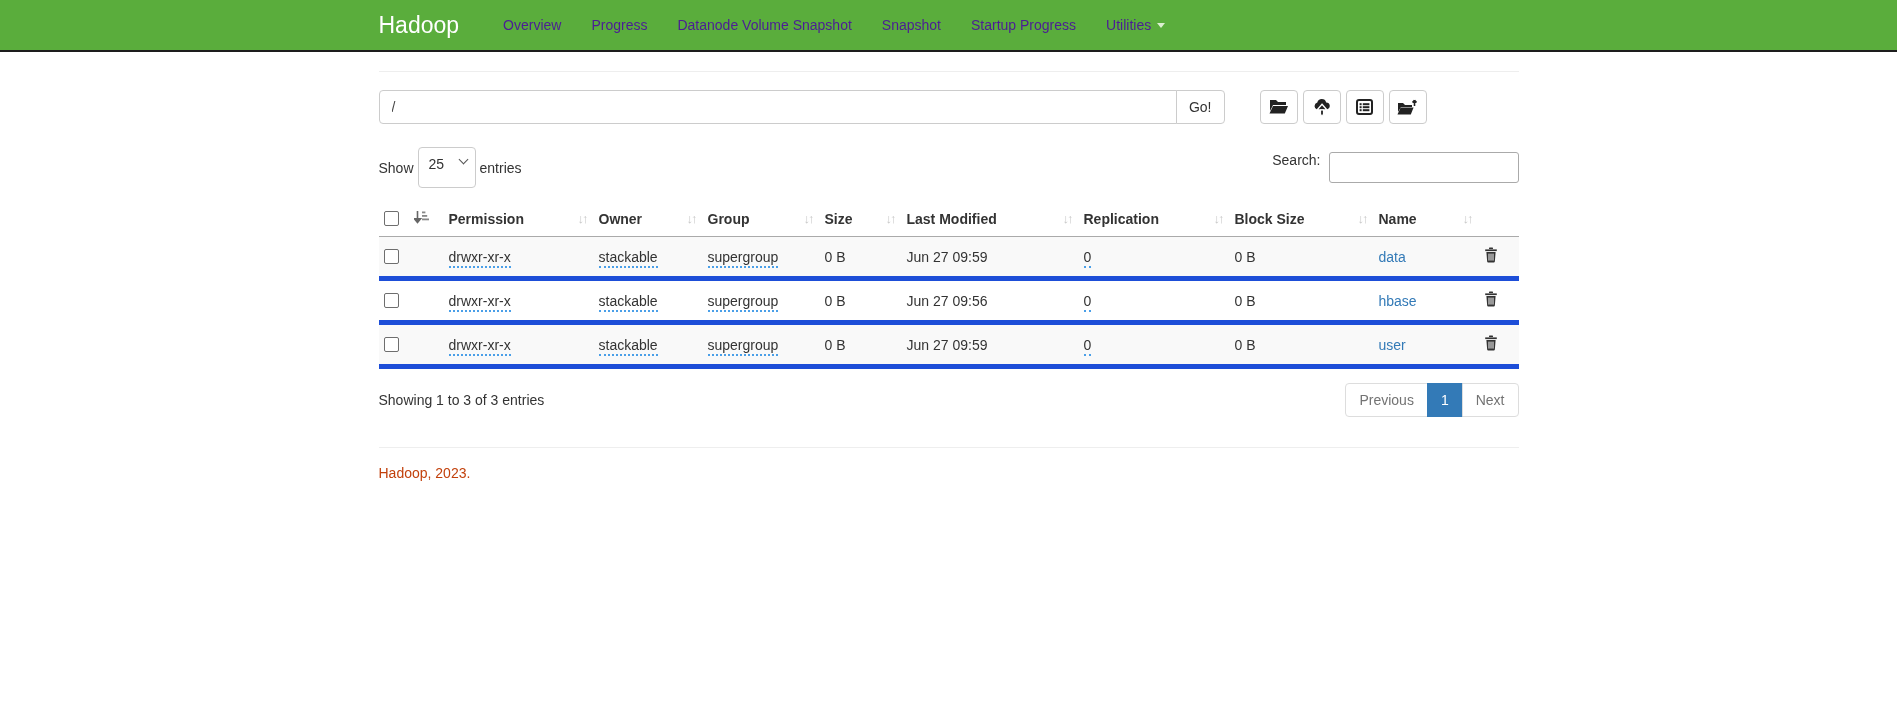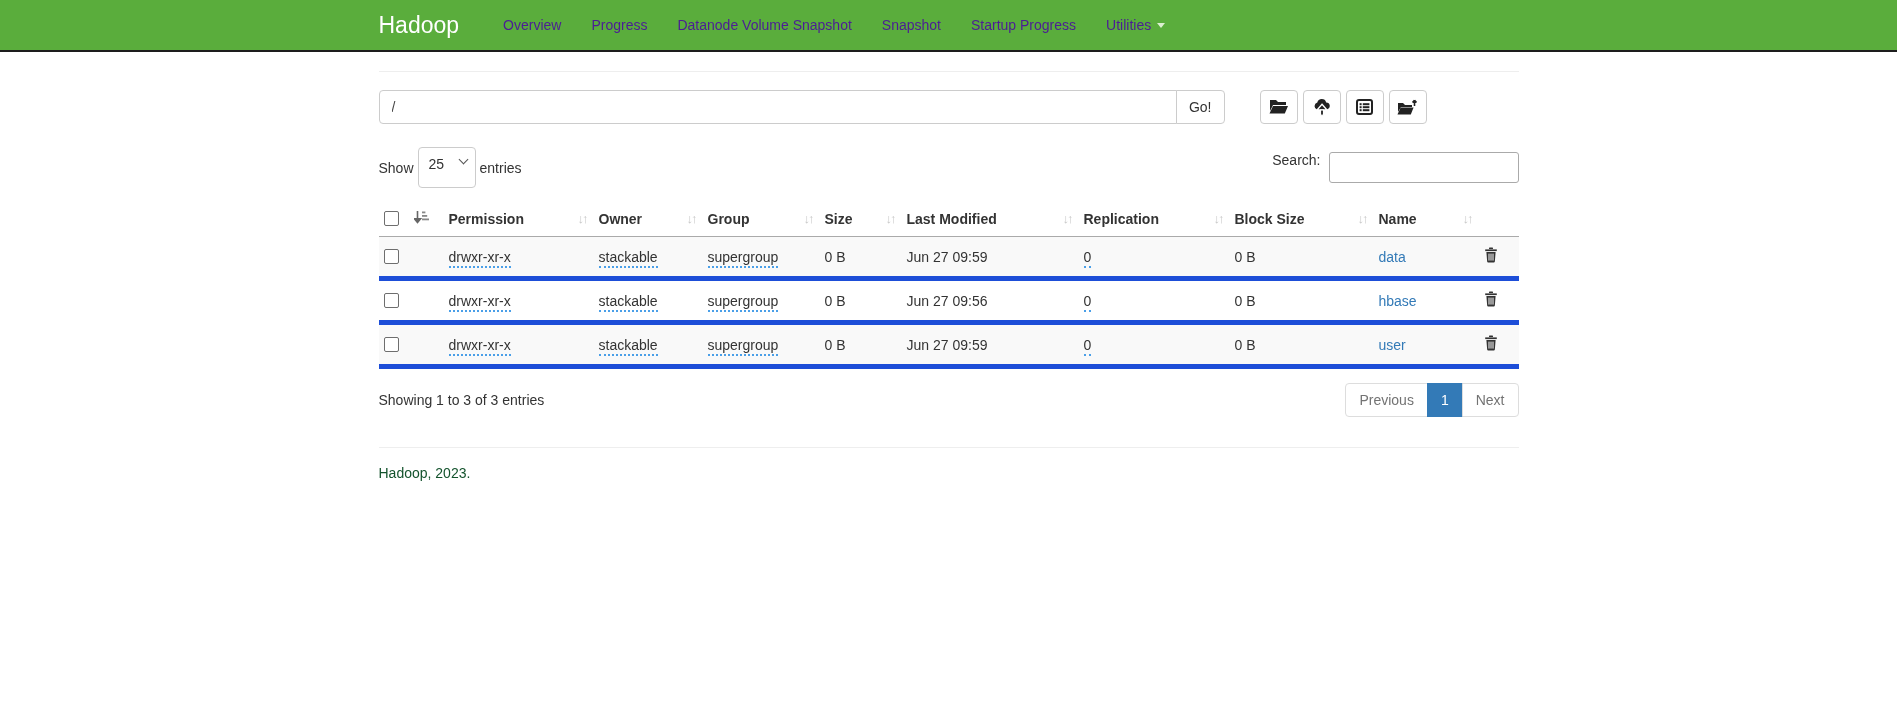--- a/index.html
+++ b/index.html
@@ -231,21 +231,21 @@
   .page-btn.first { border-radius: 4px 0 0 4px; margin-left: 0; }
   .page-btn.last { border-radius: 0 4px 4px 0; }
   .page-btn.active {
     background: #337ab7;
     border-color: #337ab7;
     color: #fff;
   }
 
   
   hr.footer-rule { border: none; border-top: 1px solid #eee; margin-top: 30px; }
-  .site-footer { margin-top: 17px; font-size: 14px; color: #14532d; }
+  .site-footer { margin-top: 17px; font-size: 14px; color: #c2410c; }
 </style>
 </head>
 <body>
 
 <div class="navbar">
   <div class="container">
     <a class="navbar-brand">Hadoop</a>
     <a class="nav-item">Overview</a>
     <a class="nav-item">Progress</a>
     <a class="nav-item">Datanode Volume Snapshot</a>

